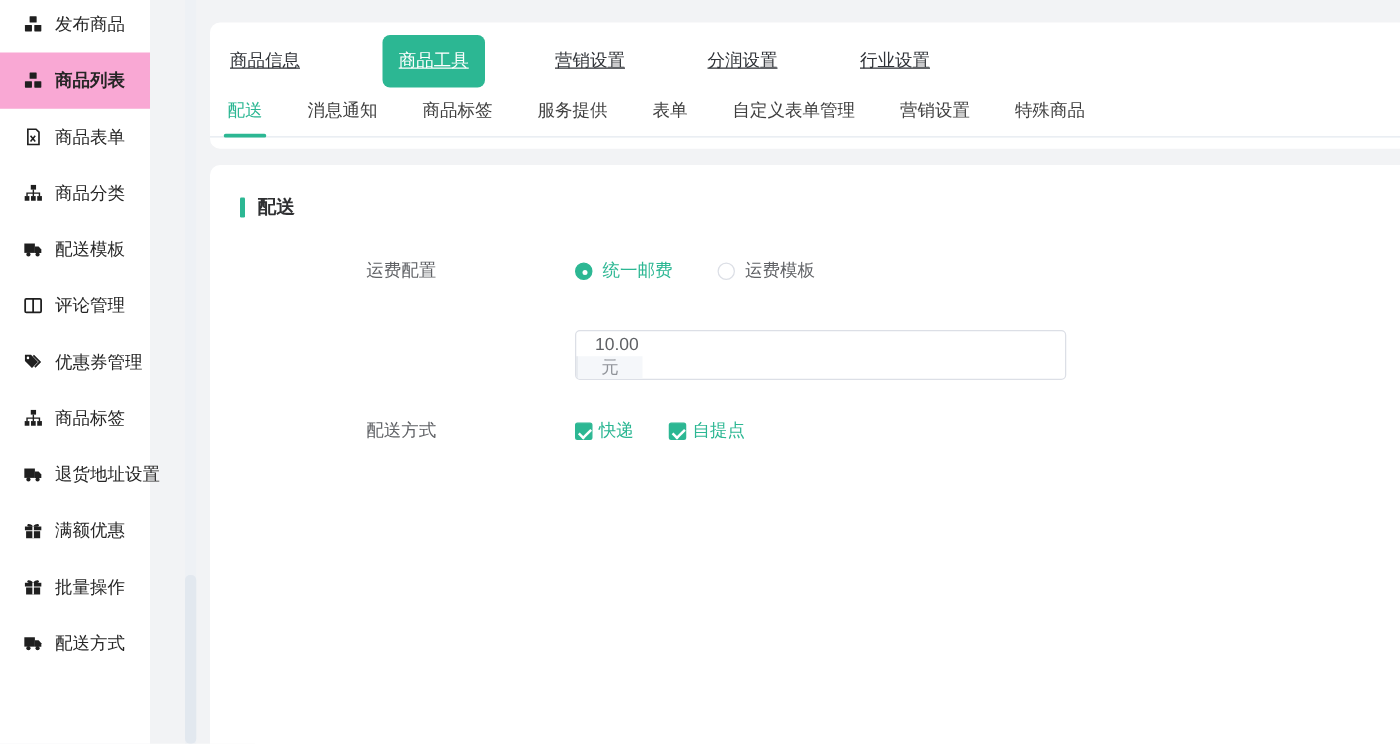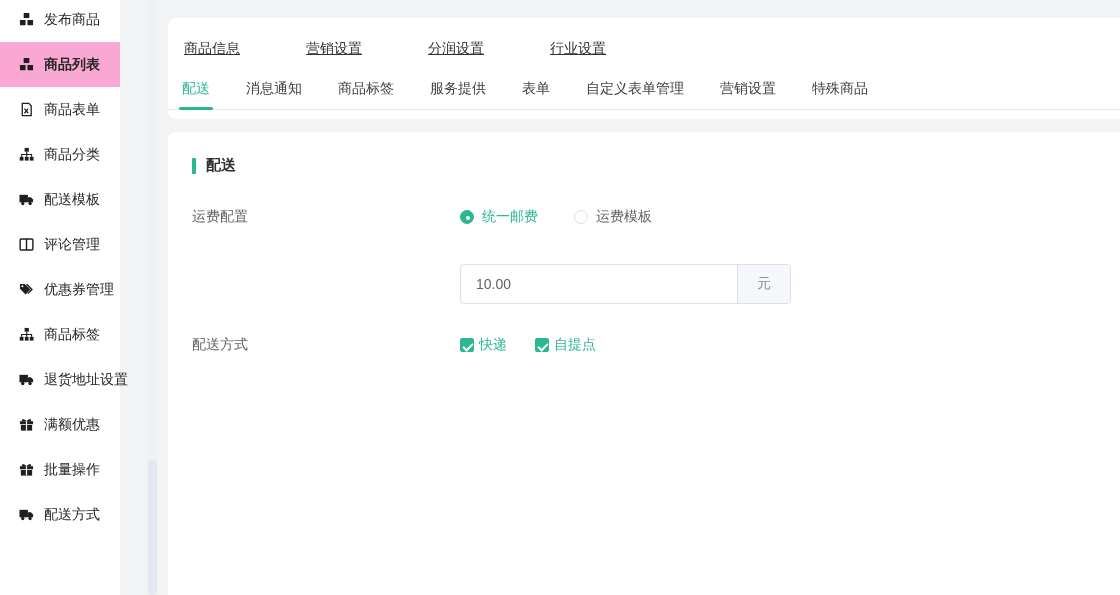--- a/index.html
+++ b/index.html
@@ -42,34 +42,34 @@
   .subtab.active { color:var(--accent); }
   .subtab.active::after { content:""; position:absolute; left:-3px; right:-3px;
     bottom:-12px; height:3px; background:var(--accent); border-radius:2px; }
   
   .section-head { display:flex; align-items:center; gap:10px; }
   .section-bar { width:4px; height:16px; background:var(--accent); border-radius:1px; }
   .section-title { font-size:15px; font-weight:bold; color:#303133; }
   
   .form { margin-top:33px; }
   .form-row { display:flex; align-items:center; }
-  .form-label { width:258px; text-align:left; margin-right:10px; color:#606266;
+  .form-label { width:258px; text-align:center; margin-right:10px; color:#606266;
     flex:0 0 258px; }
   .row-radios { margin-bottom:38px; }
   .radio-opt { display:flex; align-items:center; margin-right:36px; cursor:pointer; }
   .radio { width:14px; height:14px; border-radius:50%; border:1px solid #dcdfe6;
     background:#fff; margin-right:8px; position:relative; flex:0 0 14px; }
   .radio.sel { background:var(--accent); border-color:var(--accent); }
   .radio.sel::after { content:""; position:absolute; left:5px; top:5px; width:4px;
     height:4px; border-radius:50%; background:#fff; }
   .radio-opt .opt-lbl { color:#606266; }
   .radio-opt.sel .opt-lbl { color:var(--accent); }
   .row-input { margin-bottom:32px; }
-  .input-group { display:flex; width:331px; height:40px; border:1px solid #dcdfe6;
-    border-radius:4px; overflow:hidden; background:#fff; }
+  .input-group { display:flex; width:393px; height:40px; border:1px solid #dcdfe6;
+    border-radius:4px; overflow:hidden; background:#fff;flex-direction:column; }
   .input-group input { flex:1; border:none; outline:none; padding:0 15px;
     font-size:14px; color:#606266; font-family:inherit; background:transparent; }
   .input-suffix { width:53px; background:#f5f7fa; border-left:1px solid #dcdfe6;
     color:#909399; display:flex; align-items:center; justify-content:center; }
   .check-opt { display:flex; align-items:center; margin-right:28px; cursor:pointer; }
   .checkbox { width:14px; height:14px; border-radius:2px; border:1px solid #dcdfe6;
     background:#fff; margin-right:5px; position:relative; flex:0 0 14px; }
   .checkbox.on { background:var(--accent); border-color:var(--accent); }
   .checkbox.on::after { content:""; position:absolute; left:4px; top:1.5px; width:4px;
     height:8px; border:solid #fff; border-width:0 2px 2px 0; transform:rotate(45deg); }
@@ -210,20 +210,21 @@
   </div>
     </div>
 </div>
 <div class="side-scrollbar">
   <div class="side-thumb"></div>
 </div>
 
 <div class="tabs-card">
   <div class="tab-row">
       <div class="tab">商品信息</div>
+      <div class="tab active">商品工具</div>
       <div class="tab">营销设置</div>
       <div class="tab">分润设置</div>
       <div class="tab">行业设置</div>
     </div>
   <div class="subtab-row">
       <div class="subtab active">配送</div>
       <div class="subtab">消息通知</div>
       <div class="subtab">商品标签</div>
       <div class="subtab">服务提供</div>
       <div class="subtab">表单</div>

